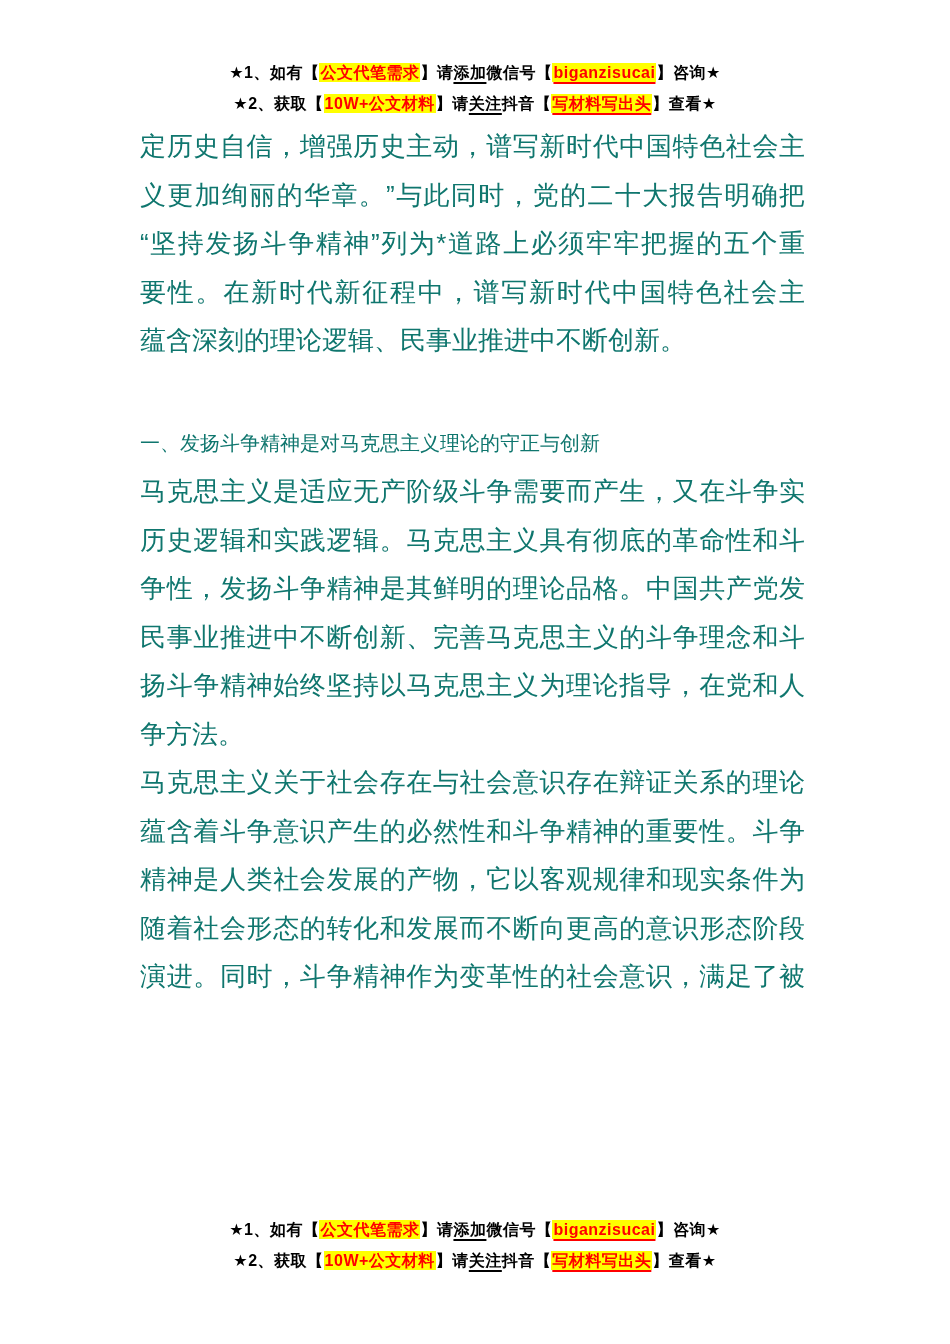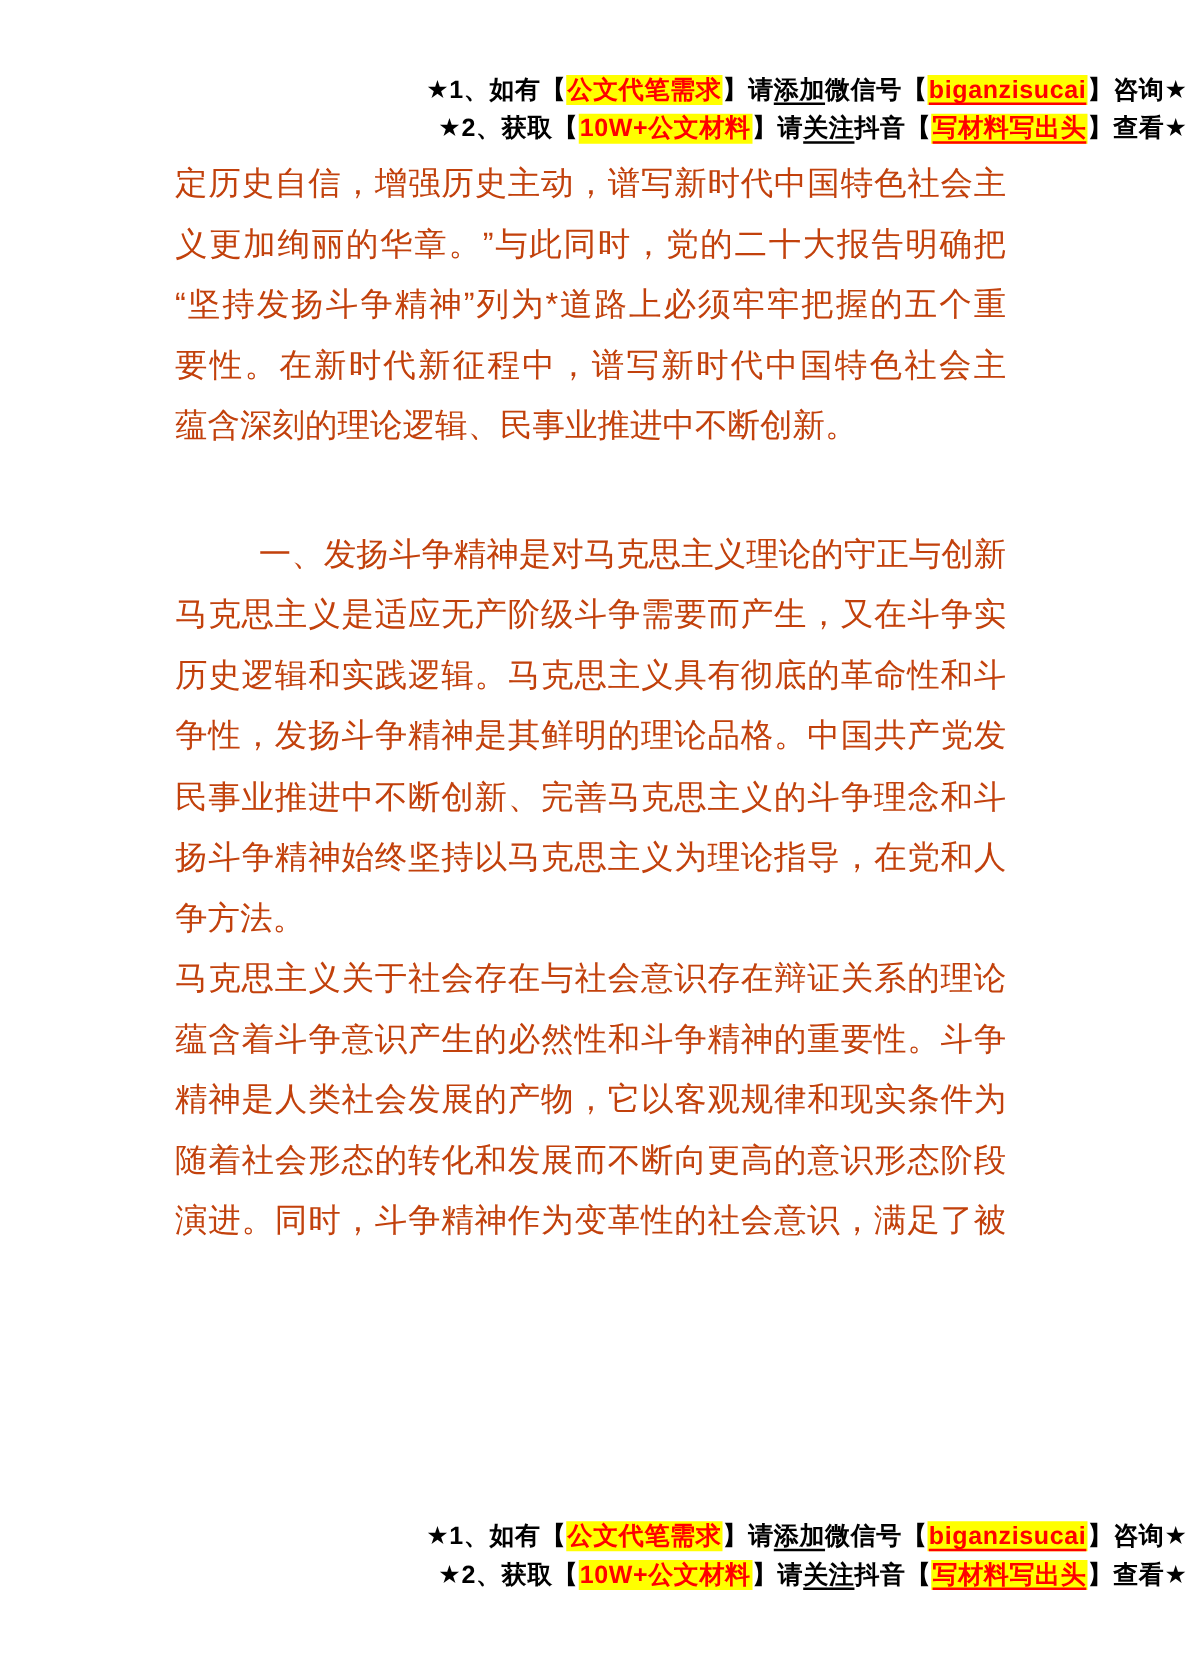--- a/index.html
+++ b/index.html
@@ -11,54 +11,54 @@
     color: #000000;
     font-family: "Liberation Sans", "DejaVu Sans", sans-serif;
     overflow: hidden;
   }
 
   
   .ad-banner { position: absolute; left: 0; right: 0; }
   .ad-banner.top { top: 57px; }
   .ad-banner.bottom { top: 1214px; }
   .ad-line {
-    text-align: right;
+    text-align: center;
     font-weight: 700;
-    font-size: 20px;
+    font-size: 16px;
     line-height: 31px;
     letter-spacing: 0.5px;
     white-space: nowrap;
   }
   .ad-line .hl { background: var(--hl, #ffff00); padding: 1px 1px; }
   .ad-line .red { color: var(--red, #ff0000); }
   .ad-line .u {
     text-decoration: underline;
     text-decoration-thickness: 2px;
     text-underline-offset: 4px;
   }
 
   
   .content {
     position: absolute;
     top: 122px;
     left: 140px;
     width: 665px;
     font-size: 26px;
     line-height: 48.5px;
-    color: #c2410c;
+    color: #0f766e;
   }
   .content > * + * { margin-top: 54px; }
   .para { margin: 0; }
   .line { text-align: justify; text-align-last: justify; }
   .line.short { text-align-last: left; }
   .section-heading {
-    font-size: 26px;
+    font-size: 20px;
     font-weight: 400;
     line-height: 48.5px;
-    text-align: right;
+    text-align: left;
   }
 </style>
 </head>
 <body>
 
 <div class="page">
 
   <div class="ad-banner top">
     <div class="ad-line"><span>★1、如有【</span><span class="hl red">公文代笔需求</span><span>】请</span><span class="u">添加</span><span>微信号【</span><span class="hl red u">biganzisucai</span><span>】咨询★</span></div>
     <div class="ad-line"><span>★2、获取【</span><span class="hl red">10W+公文材料</span><span>】请</span><span class="u">关注</span><span>抖音【</span><span class="hl red u">写材料写出头</span><span>】查看★</span></div>

